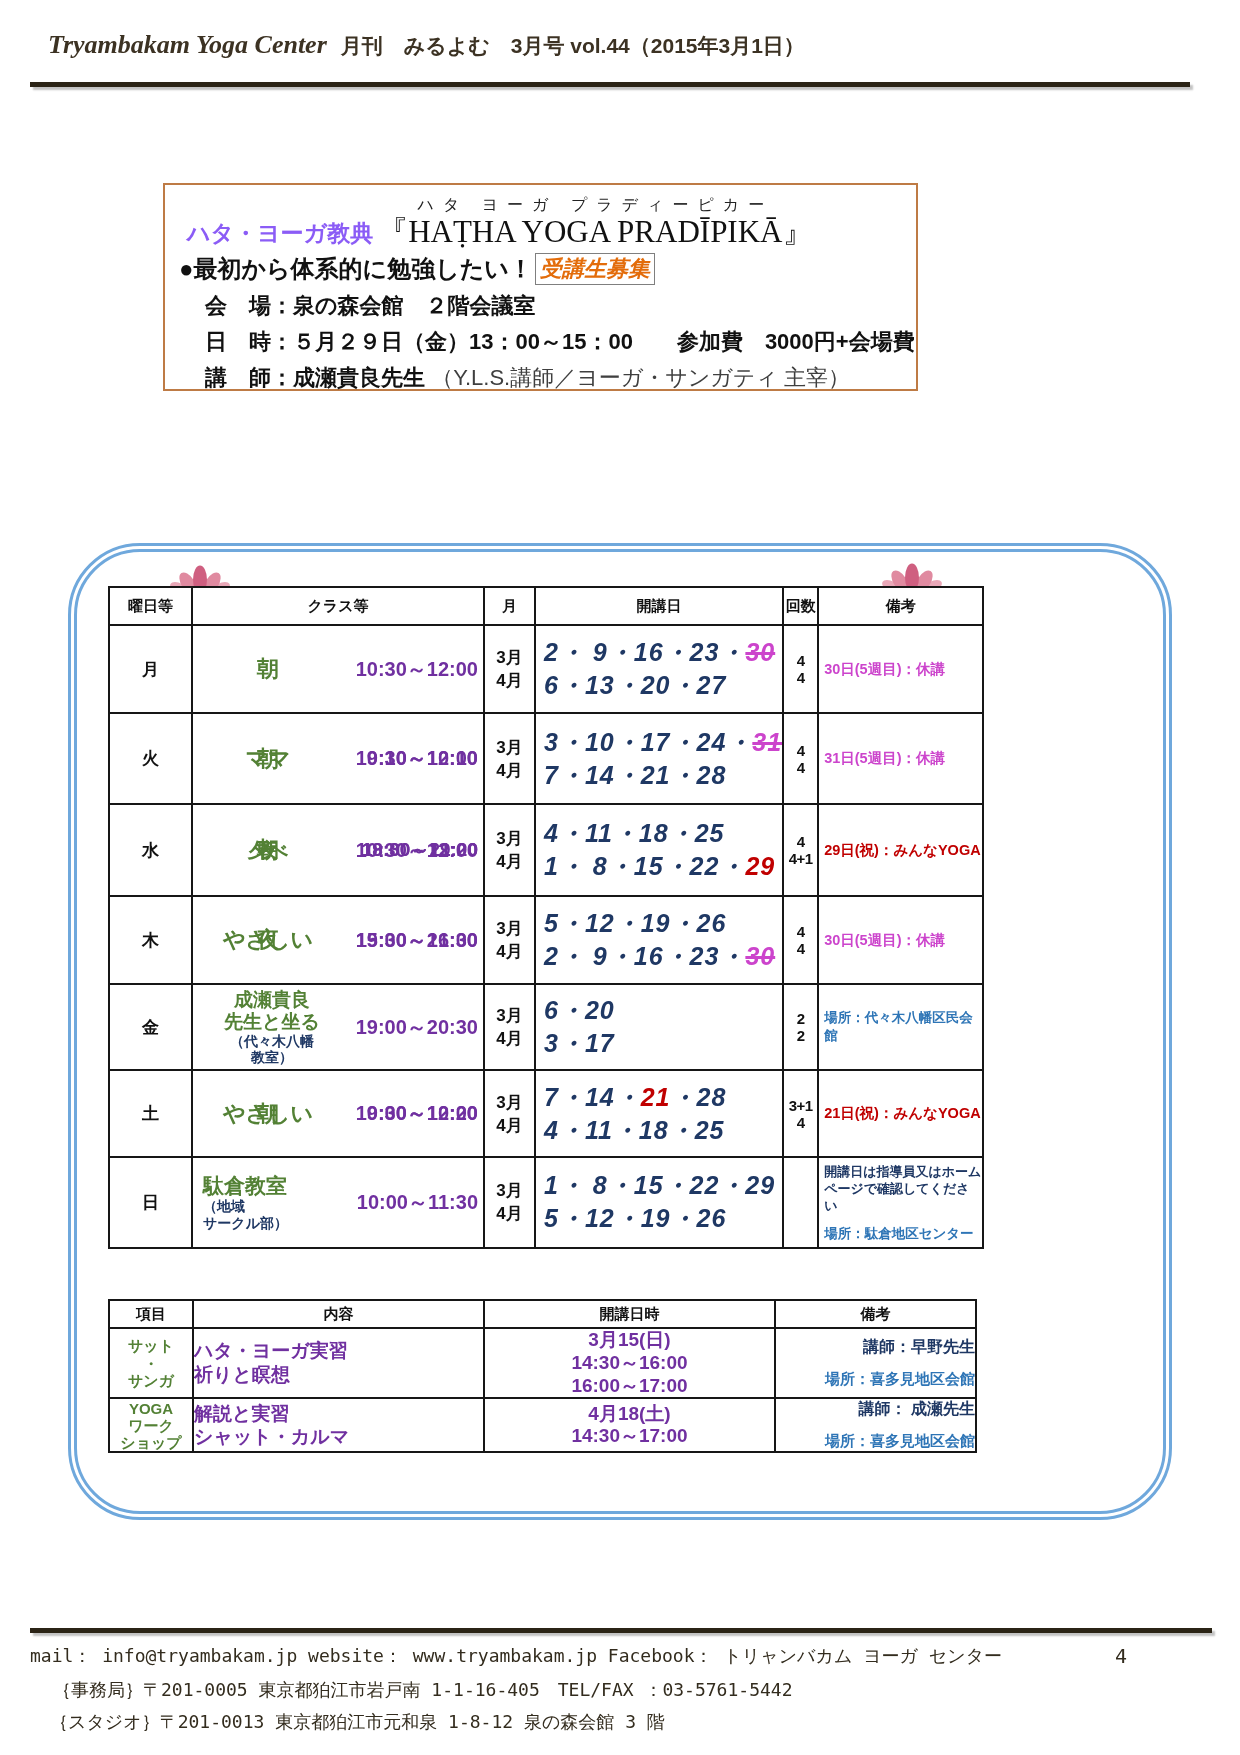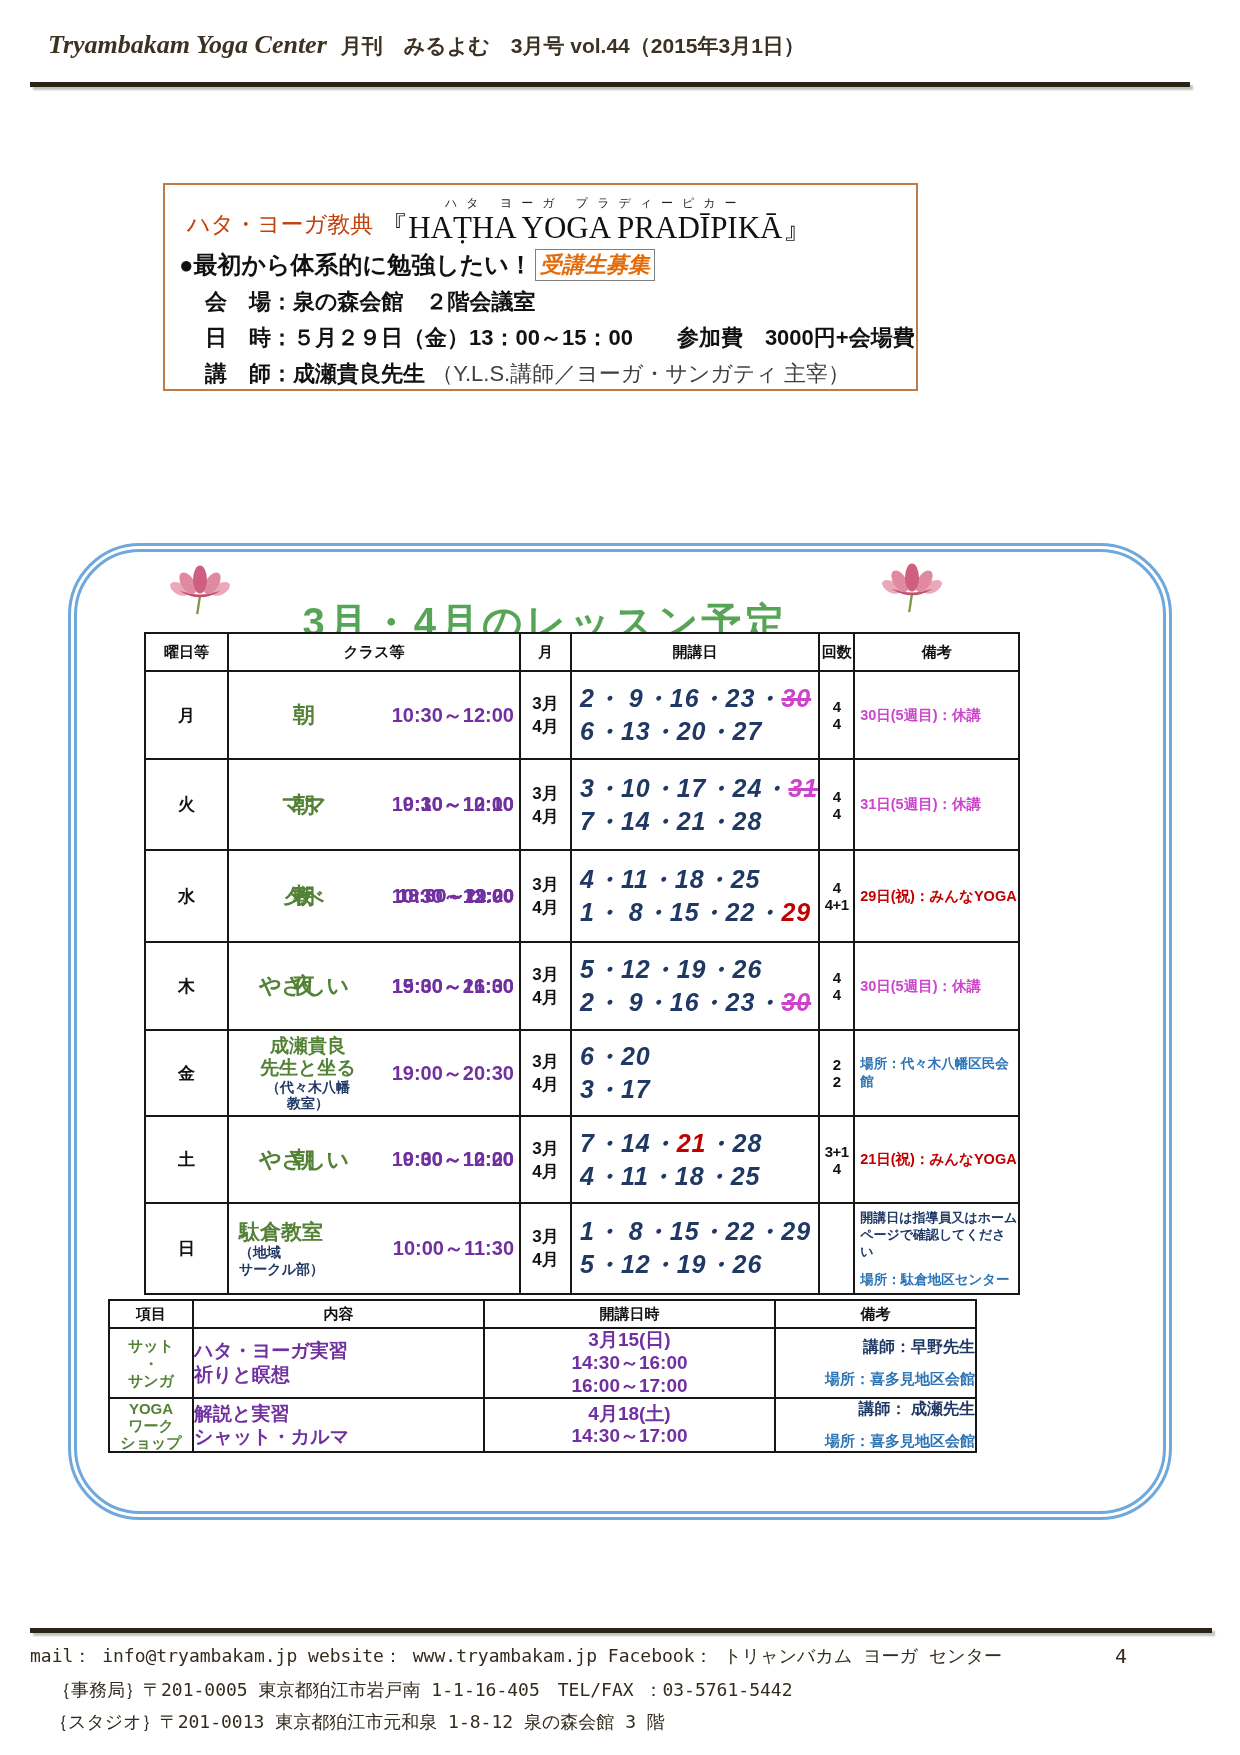--- a/index.html
+++ b/index.html
@@ -8,39 +8,39 @@
 
   
   .masthead{position:absolute;left:48px;top:30px;display:flex;align-items:baseline;gap:14px;color:#3c3223;white-space:nowrap;}
   .masthead-latin{font-family:"Liberation Serif","DejaVu Serif",serif;font-style:italic;font-size:26px;font-weight:600;}
   .masthead-jp{font-size:21px;font-weight:600;}
   .top-rule{position:absolute;left:30px;top:82px;width:1160px;height:5px;background:#2b2416;box-shadow:3px 3px 2px #c2c2c2;}
 
   
   .lecture-box{position:absolute;left:163px;top:183px;width:755px;height:208px;border:2px solid #be7b45;background:#fff;box-sizing:border-box;padding:10px 14px 0 14px;}
   .lb-title-row{display:flex;align-items:flex-end;margin-left:8px;}
-  .lb-prefix{font-size:23px;font-weight:normal;color:#c2410c;margin-bottom:5px;white-space:nowrap;}
+  .lb-prefix{font-size:23px;font-weight:bold;color:#8b5cf6;white-space:nowrap;}
   .lb-main-wrap{display:inline-flex;flex-direction:column;align-items:center;margin-left:4px;}
-  .lb-ruby{font-size:12px;letter-spacing:9px;color:#222;white-space:nowrap;}
+  .lb-ruby{font-size:16px;letter-spacing:9px;color:#222;white-space:nowrap;}
   .lb-main{font-family:"Liberation Serif","DejaVu Serif",serif;font-size:31px;color:#111;white-space:nowrap;line-height:1.05;}
   .lb-sub-row{display:flex;align-items:center;margin-top:4px;}
   .lb-sub{font-size:24px;font-weight:bold;color:#111;}
   .lb-badge{font-size:22px;font-weight:bold;font-style:italic;color:#e36c0a;border:1px solid #7f7f7f;padding:0 4px;margin-left:2px;}
   .lb-line{font-size:22px;font-weight:bold;color:#111;margin:6px 0 0 26px;white-space:nowrap;}
   .lb-note{font-weight:normal;color:#3f3f3f;}
 
   
   .blue-box{position:absolute;left:68px;top:543px;width:1104px;height:977px;border:3px solid #6fa8dc;border-radius:72px;box-sizing:border-box;}
   .blue-box-inner{position:absolute;inset:3px;border:3px solid #6fa8dc;border-radius:66px;}
   .lotus{position:absolute;width:100px;height:56px;}
   .schedule-title{position:absolute;left:285px;top:595px;width:520px;text-align:center;font-size:40px;font-weight:bold;color:#56a556;letter-spacing:3px;white-space:nowrap;}
 
   
   table{border-collapse:collapse;table-layout:fixed;background:#fff;}
-  .t1{position:absolute;left:108px;top:632px;margin-left:36px;}
+  .t1{position:absolute;left:108px;top:586px;}
   .t2{position:absolute;left:108px;top:1287px;margin-top:12px;}
   .t1 td,.t2 td{border:2px solid #161616;padding:0;vertical-align:middle;overflow:hidden;box-sizing:border-box;}
   .hdr td{font-size:15px;font-weight:bold;text-align:center;color:#111;line-height:1.1;}
   .day{text-align:center;font-size:17px;font-weight:bold;color:#111;}
 
   .vflex{display:flex;flex-direction:column;height:100%;}
   .half{flex:1;display:flex;align-items:center;}
   .mcell .half{justify-content:center;font-size:17px;font-weight:600;color:#111;}
   .dcell .half{padding-left:8px;font-style:italic;}
   .kcell .half{justify-content:center;font-size:15px;font-weight:600;color:#111;letter-spacing:-0.5px;}

